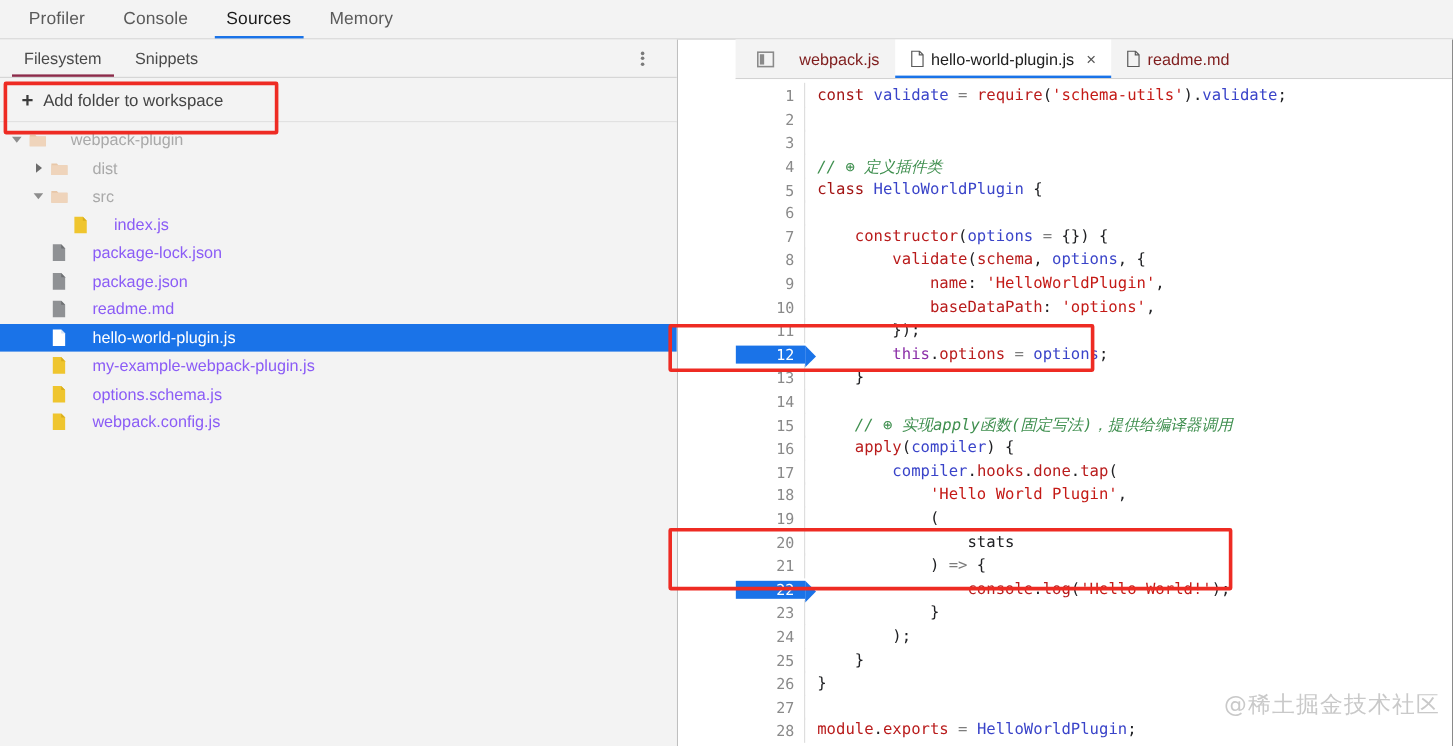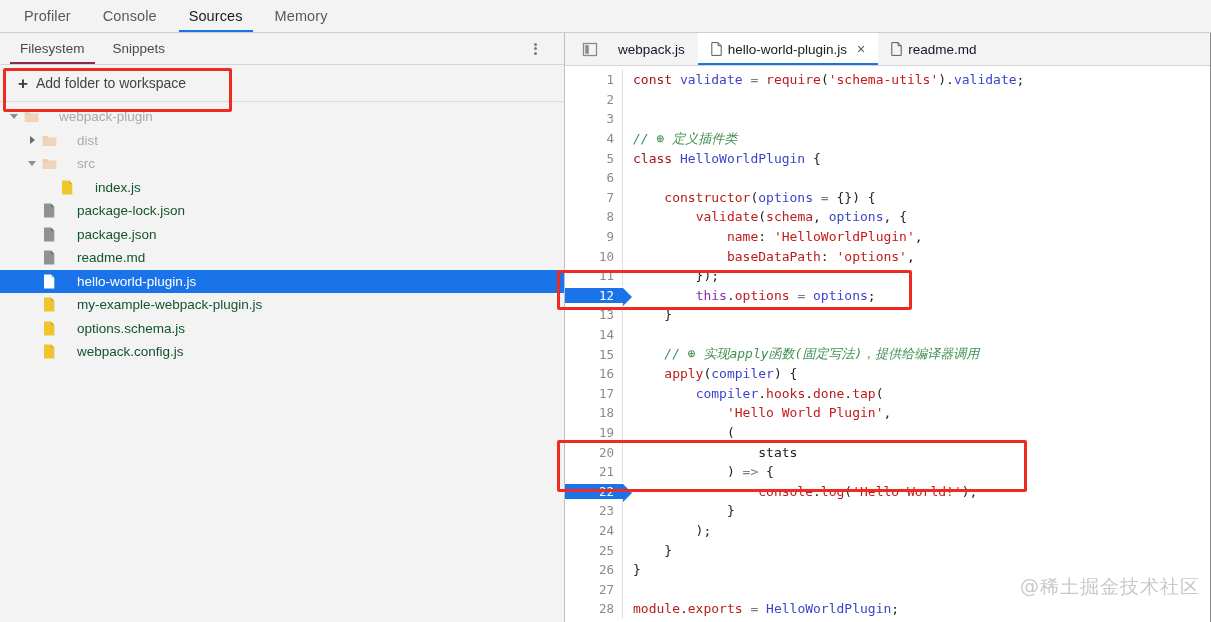--- a/index.html
+++ b/index.html
@@ -41,21 +41,21 @@
   .panel-tab.active { color: #1a1a1a; }
   .panel-tab.active::after {
     content: "";
     position: absolute;
     left: 6px; right: 6px; bottom: 0;
     height: 2.5px;
     background: #1a73e8;
   }
 
   
-  .body-split { flex: 1 1 auto; display: flex; min-height: 0; }
+  .body-split { flex: 1 1 auto; display: flex; min-height: 0; gap: 48px; }
 
   
   .navigator {
     width: 565px;
     flex: 0 0 565px;
     background: #f3f3f3;
     display: flex;
     flex-direction: column;
     border-right: 1px solid #bfbfbf;
     position: relative;
@@ -118,21 +118,21 @@
     flex: 1 1 auto;
     overflow: hidden;
     background: #f3f3f3;
     padding-top: 3px;
   }
   .tree-row {
     height: 23.5px;
     display: flex;
     align-items: center;
     font-size: 13.5px;
-    color: #14532d;
+    color: #8b5cf6;
     white-space: nowrap;
   }
   .tree-row.selected { background: #1a73e8; color: #ffffff; }
   .tree-row.dim { color: #a9a9a9; }
   .twisty {
     width: 16px; flex: 0 0 16px;
     display: flex; align-items: center; justify-content: center;
   }
   .twisty span {
     width: 0; height: 0;
@@ -173,21 +173,21 @@
   .collapse-btn {
     width: 30px;
     display: flex; align-items: center; justify-content: center;
   }
   .collapse-btn svg { display: block; }
   .etab {
     display: flex;
     align-items: center;
     padding: 0 13px;
     font-size: 13.5px;
-    color: #0f172a;
+    color: #7f1d1d;
     position: relative;
     gap: 6px;
     background: transparent;
   }
   .etab.active { background: #ffffff; color: #202020; }
   .etab.active::after {
     content: "";
     position: absolute;
     left: 0; right: 0; bottom: 0;
     height: 2.5px;

